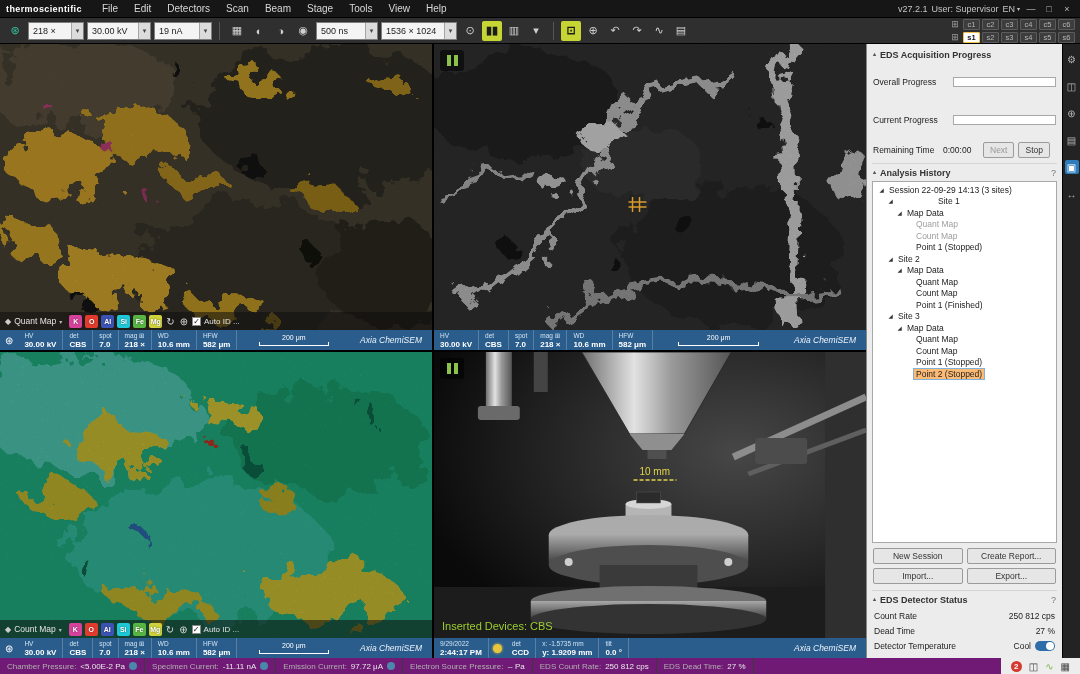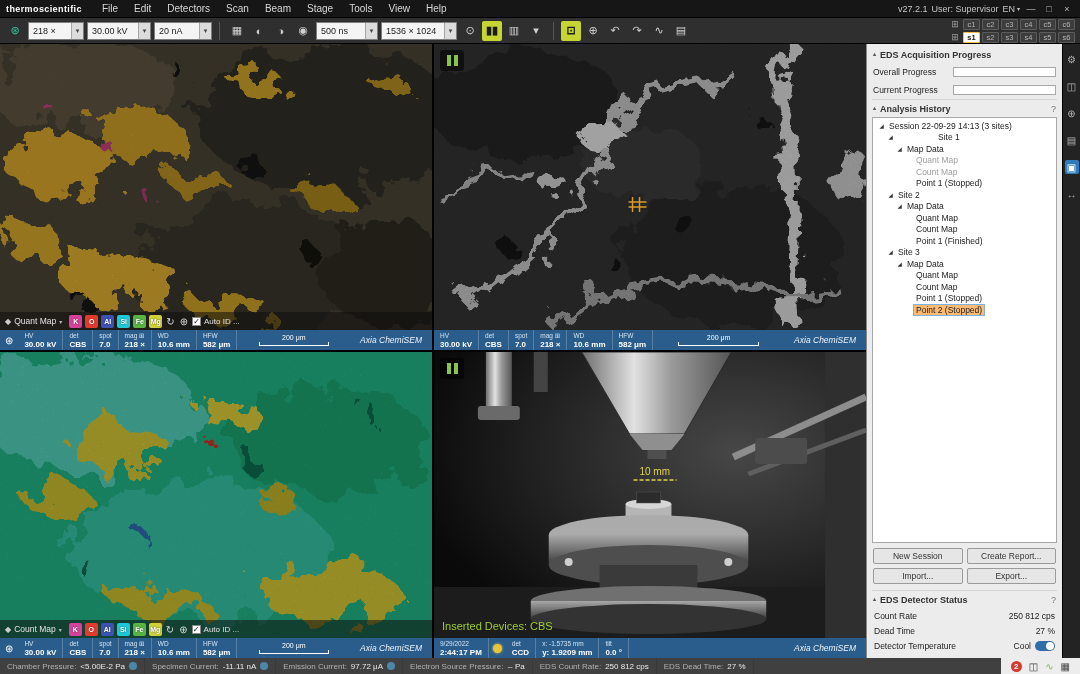--- a/index.html
+++ b/index.html
@@ -61,21 +61,21 @@
   .pause-badge{position:absolute;top:6px;left:6px;width:24px;height:21px;background:rgba(0,0,0,.55);border-radius:3px;display:flex;align-items:center;justify-content:center;gap:3px;z-index:3}
   .pause-badge i{display:block;width:4px;height:11px;background:#8bc34a}
   .inserted-label{position:absolute;left:8px;bottom:6px;font-size:11px;color:#9ccd2f;z-index:3}
 
   
   .right-panel{width:196px;background:#ececec;border-left:1px solid #888;display:flex;flex-direction:column;font-size:9px;color:#222;padding:2px 5px 3px 5px}
   .sec-head{display:flex;align-items:flex-start;gap:4px;font-weight:bold;font-size:9px;padding:4px 1px 3px 1px;color:#333;border-top:1px solid #d5d5d5}
   .sec-head:first-child{border-top:none}
   .sec-head .tri{font-size:6px;color:#555}
   .sec-head .q{margin-left:auto;color:#777;font-weight:normal}
-  .prog-row{display:flex;align-items:center;margin:4px 1px}
+  .prog-row{display:flex;align-items:center;margin:14px 1px}
   .prog-row .lbl{width:80px;font-size:8.5px}
   .prog-bar{flex:1;height:10px;background:#fff;border:1px solid #a8a8a8}
   .rt-row{display:flex;align-items:center;gap:4px;margin:3px 1px 5px 1px;font-size:8.5px}
   .rt-row .lbl{width:66px}
   .rt-val{width:36px}
   .btn{background:#e6e6e6;border:1px solid #9b9b9b;border-radius:2px;font-size:8.5px;padding:2px 6px;color:#333;font-family:"Liberation Sans",sans-serif}
   .btn.disabled{color:#999}
   .history-box{flex:1;background:#fff;border:1px solid #a8a8a8;overflow:hidden;padding:2px 0;min-height:0}
   .tree-row{display:flex;align-items:center;height:11.5px;font-size:8.5px;color:#222;white-space:nowrap}
   .tree-row.muted .lbl-s{color:#9e9e9e}
@@ -89,21 +89,21 @@
   .det-row .v{margin-left:auto;white-space:nowrap}
   .toggle{width:20px;height:10px;background:#2f6da8;border-radius:6px;position:relative;display:inline-block}
   .toggle .knob{position:absolute;right:1px;top:1px;width:8px;height:8px;border-radius:50%;background:#fff}
 
   
   .edge{width:18px;background:#232323;display:flex;flex-direction:column;align-items:center;padding-top:8px;gap:13px;border-left:1px solid #000}
   .eicon{width:14px;height:14px;display:flex;align-items:center;justify-content:center;color:#b2b2b2;font-size:10px;border-radius:2px}
   .eicon.active{background:#2d7dbd;color:#fff}
 
   
-  .statusbar{height:16px;background:#404040;display:flex;align-items:stretch;font-size:8px;color:#c9c9c9}
+  .statusbar{height:16px;background:#701a75;display:flex;align-items:stretch;font-size:8px;color:#c9c9c9}
   .seg{display:flex;align-items:center;gap:4px;padding:0 7px;border-right:1px solid #3a3a3a;white-space:nowrap}
   .sl2{color:#b0b0b0}
   .sv2{color:#e8e8e8}
   .sic{width:8px;height:8px;border-radius:50%;background:#4a87a8;display:inline-block}
   .status-right{margin-left:auto;background:#ededed;display:flex;align-items:center;gap:7px;padding:0 10px;color:#333}
   .badge-red{width:11px;height:11px;border-radius:50%;background:#d43a2f;color:#fff;font-size:8px;display:flex;align-items:center;justify-content:center;font-weight:bold}
   .alert-ic{font-size:10px;color:#444}
   .alert-ic.lime{color:#7cb342}
 </style>
 </head>
@@ -143,21 +143,21 @@
       </span>
     <div class="combo w52">
         <span class="cv">218 ×</span>
         <span class="arrow">▾</span>
       </div>
     <div class="combo w60">
         <span class="cv">30.00 kV</span>
         <span class="arrow">▾</span>
       </div>
     <div class="combo w56">
-        <span class="cv">20 nA</span>
+        <span class="cv">19 nA</span>
         <span class="arrow">▾</span>
       </div>
     <div class="tsep"></div>
     <span class="tgroup">
         <div class="tbtn">▦</div>
         <div class="tbtn">◐</div>
         <div class="tbtn">◑</div>
         <div class="tbtn">◉</div>
       </span>
     <div class="combo w62">
@@ -539,20 +539,26 @@
         <span>EDS Acquisition Progress</span>
       </div>
       <div class="prog-row">
         <span class="lbl">Overall Progress</span>
         <div class="prog-bar"></div>
       </div>
       <div class="prog-row">
         <span class="lbl">Current Progress</span>
         <div class="prog-bar"></div>
       </div>
+      <div class="rt-row">
+        <span class="lbl">Remaining Time</span>
+        <span class="rt-val">0:00:00</span>
+        <button class="btn disabled">Next</button>
+        <button class="btn">Stop</button>
+      </div>
       <div class="sec-head">
         <span class="tri">▴</span>
         <span>Analysis History</span>
         <span class="q">?</span>
       </div>
       <div class="history-box">
           <div class="tree-row" style="padding-left: 4px;">
             <span class="tree-arrow">◢</span>
             <span class="lbl-s">Session 22-09-29 14:13 (3 sites)</span>
           </div>

